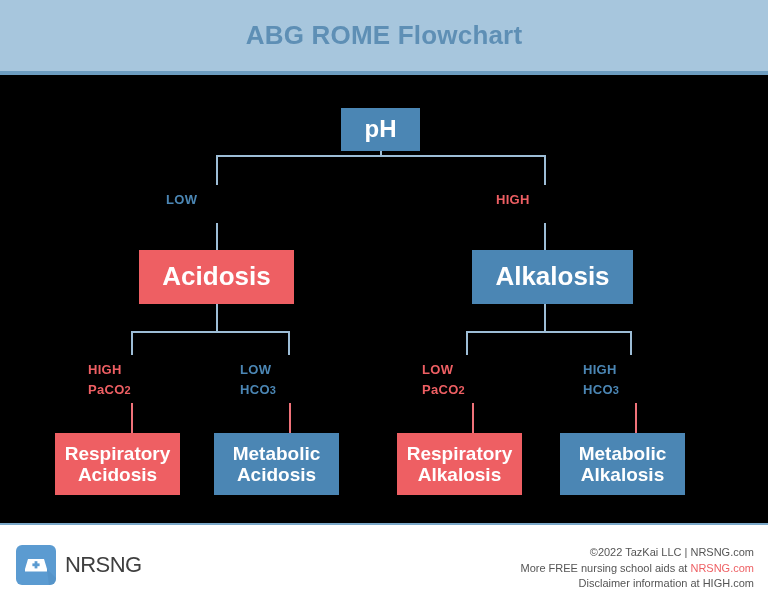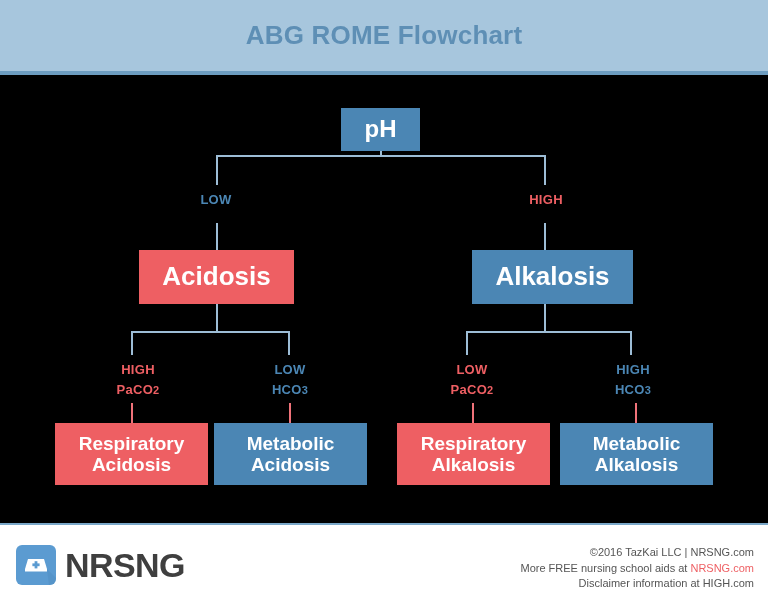--- a/index.html
+++ b/index.html
@@ -95,34 +95,34 @@
     font-size: 26px;
   }
   .node-alkalosis {
     left: 472px;
     top: 175px;
     width: 161px;
     height: 54px;
     font-size: 26px;
   }
   .node-leaf {
-    top: 348px;
-    width: 153px;
+    top: 358px;
+    width: 125px;
     height: 62px;
     font-size: 19px;
   }
   .leaf-1 { left: 55px;  }
   .leaf-2 { left: 214px; }
   .leaf-3 { left: 397px; }
   .leaf-4 { left: 560px; }
 
   
   .edge-label {
     position: absolute;
-    text-align: center;
+    text-align: left;
     font-size: 13px;
     font-weight: bold;
     line-height: 1.55;
     letter-spacing: 0.3px;
   }
   .edge-label.blue { color: #4b86b4; }
   .edge-label.red  { color: #ee5f63; }
 
   .lbl-low-ph   { left: 166px; top: 115px; width: 100px; }
   .lbl-high-ph  { left: 496px; top: 115px; width: 100px; }
@@ -155,22 +155,22 @@
     width: 40px;
     height: 40px;
     border-radius: 6px;
     background: #5b9bd1;
     position: relative;
     overflow: hidden;
   }
   .logo-mark svg { display: block; }
   .logo-text {
     margin-left: 9px;
-    font-size: 34px;
-    font-weight: bold;
+    font-size: 22px;
+    font-weight: normal;
     color: #3f3f3f;
     letter-spacing: -0.6px;
   }
   .footer-legal {
     position: absolute;
     right: 14px;
     top: 20px;
     text-align: right;
     font-size: 11px;
     line-height: 1.42;
@@ -278,20 +278,20 @@
           <path d="M9 24 L31 24 L31 26.5 L9 26.5 Z" fill="#ffffff"></path>
           <rect x="18.6" y="16.2" width="2.8" height="7.2" fill="#5b9bd1"></rect>
           <rect x="16.4" y="18.4" width="7.2" height="2.8" fill="#5b9bd1"></rect>
           <path d="M31 24 L40 33 L40 40 L33 40 Z" fill="#4a86ba" opacity="0.35"></path>
         </svg>
       </div>
       <div class="logo-text">NRSNG</div>
     </div>
 
     <div class="footer-legal">
-      <div>©2016 TazKai LLC | NRSNG.com</div>
+      <div>©2022 TazKai LLC | NRSNG.com</div>
       <div><span>More FREE nursing school aids at </span><span class="accent">NRSNG.com</span></div>
       <div>Disclaimer information at HIGH.com</div>
     </div>
 
   </div>
 
 </div>
 
 </body></html>

